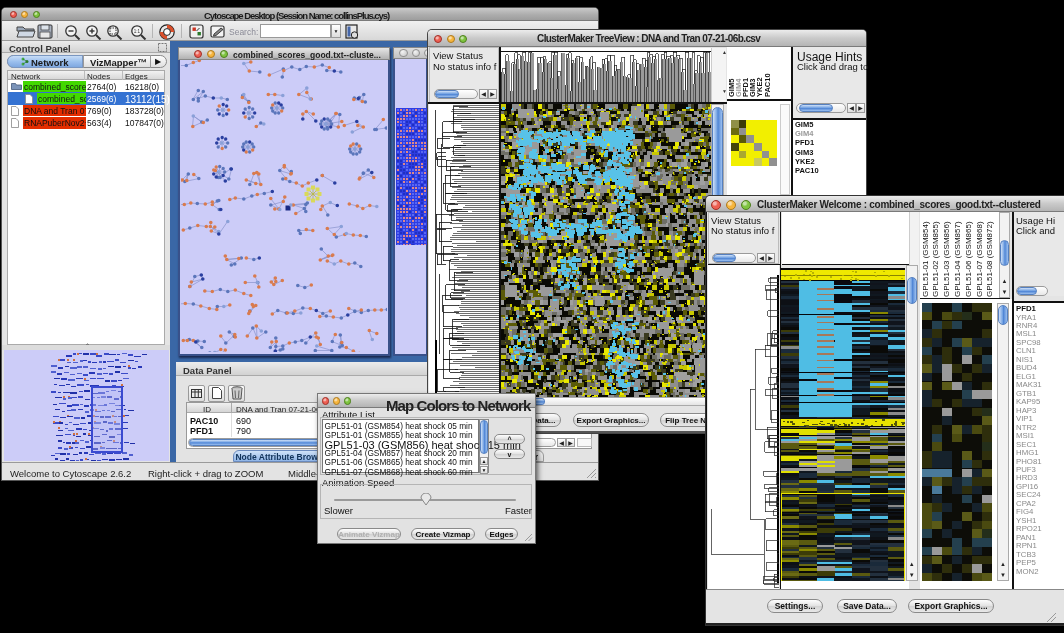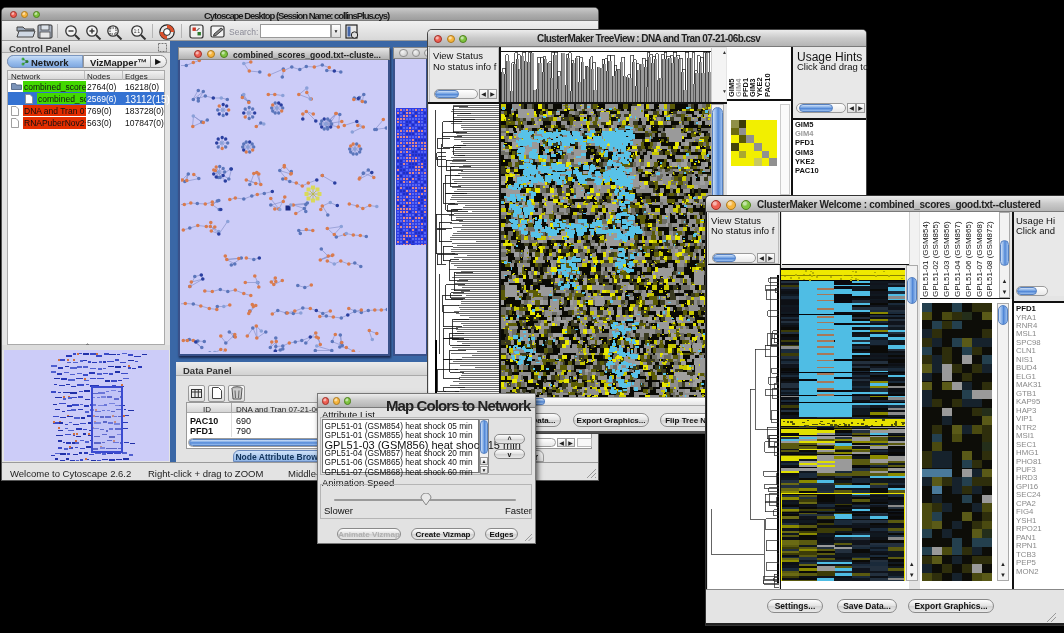--- a/index.html
+++ b/index.html
@@ -109,21 +109,21 @@
 <svg class="t" style="left:11px;top:106.1px" width="8" height="10" xmlns="http://www.w3.org/2000/svg">
     <path d="M0.5 0.5 h4.5 l2.5 2.5 v6.5 h-7z" fill="#fff" stroke="#888" stroke-width="0.8"></path>
   </svg>
 <div style="position:absolute;left:23px;top:105.1px;width:63px;height:11.3px;background:#e32d00;overflow:hidden;font-size:8.5px;color:#111;white-space:nowrap;padding-left:1px;padding-top:1px;box-sizing:border-box;">DNA and Tran 07</div>
 <div class="t" style="left:87px;top:106.1px;font-size:8.5px;color:#111;">769(0)</div>
 <div class="t" style="left:125px;top:106.1px;font-size:8.5px;color:#111;">183728(0)</div>
 <svg class="t" style="left:11px;top:118.39999999999999px" width="8" height="10" xmlns="http://www.w3.org/2000/svg">
     <path d="M0.5 0.5 h4.5 l2.5 2.5 v6.5 h-7z" fill="#fff" stroke="#888" stroke-width="0.8"></path>
   </svg>
 <div style="position:absolute;left:23px;top:117.39999999999999px;width:63px;height:11.3px;background:#e32d00;overflow:hidden;font-size:8.5px;color:#111;white-space:nowrap;padding-left:1px;padding-top:1px;box-sizing:border-box;">RNAPuberNov2+f</div>
-<div class="t" style="left:87px;top:118.39999999999999px;font-size:8.5px;color:#111;">563(0)</div>
+<div class="t" style="left:87px;top:118.39999999999999px;font-size:8.5px;color:#111;">563(4)</div>
 <div class="t" style="left:125px;top:118.39999999999999px;font-size:8.5px;color:#111;">107847(0)</div>
 <div style="position:absolute;left:2px;top:345px;width:168px;height:5px;background:#dcdcdc;"></div>
 <div class="t" style="left:85px;top:342px;font-size:6px;color:#333;">⌃</div>
 <div style="position:absolute;left:4px;top:350px;width:165px;height:111px;background:#ccccf8;"></div>
 <div style="position:absolute;left:8px;top:350px;width:161px;height:111px;"><svg width="161" height="111" viewBox="0 0 161 111" xmlns="http://www.w3.org/2000/svg" shape-rendering="crispEdges">
       <rect width="161" height="111" fill="#ccccf8"></rect>
       <path d="M58 5h6v1.5h-6zM109 3.5h3v1.5h-3zM125.5 5.5h7v1.5h-7zM75 9.5h3.5v1.5h-3.5zM83.5 11.5h5.5v1.5h-5.5zM95 11h3v1.5h-3zM50 17h5v1.5h-5zM114.5 15.5h3.5v1.5h-3.5zM124 17.5h3.5v1.5h-3.5zM129.5 16h4.5v1.5h-4.5zM49 23h4.5v1.5h-4.5zM80.5 22h6.5v1.5h-6.5zM52.5 28h6.5v1.5h-6.5zM68 27.5h6.5v1.5h-6.5zM110 29.5h4v1.5h-4zM46 33.5h3v1.5h-3zM51 34.5h6v1.5h-6zM62.5 35.5h5.5v1.5h-5.5zM81.5 35h3v1.5h-3zM85 35h5.5v1.5h-5.5zM113 35.5h3v1.5h-3zM50 41.5h3v1.5h-3zM99 46h4.5v1.5h-4.5zM105.5 48h5v1.5h-5zM58.5 55h5v1.5h-5zM75.5 55h5.5v1.5h-5.5zM54 60.5h2.5v1.5h-2.5zM69.5 58.5h5v1.5h-5zM103 60.5h3.5v1.5h-3.5zM107.5 58.5h7v1.5h-7zM115.5 58.5h2.5v1.5h-2.5zM52 66.5h5.5v1.5h-5.5zM79 65h4v1.5h-4zM84.5 65.5h6v1.5h-6zM97 66h6v1.5h-6zM115 64.5h5.5v1.5h-5.5zM64.5 73.5h6v1.5h-6zM113 71.5h6.5v1.5h-6.5zM67.5 78h6.5v1.5h-6.5zM92 78.5h4v1.5h-4zM106.5 78h6v1.5h-6zM114.5 77.5h5v1.5h-5zM93.5 83.5h5.5v1.5h-5.5zM54.5 91.5h2.5v1.5h-2.5zM57.5 92h5.5v1.5h-5.5zM82 89.5h3v1.5h-3zM93.5 91.5h3.5v1.5h-3.5zM98.5 89.5h5.5v1.5h-5.5zM116 91.5h4.5v1.5h-4.5zM110 97.5h3.5v1.5h-3.5zM42.5 104.5h4v1.5h-4zM75.5 102h4v1.5h-4zM98.5 102.5h6v1.5h-6zM42.5 110.5h3.5v1.5h-3.5zM52 110h5v1.5h-5zM61.5 110h5v1.5h-5zM77 108.5h4v1.5h-4zM93.5 108.5h6v1.5h-6zM101 109h6v1.5h-6z" fill="#2838b8"></path>
       <path d="M65 3h2.5v1.5h-2.5zM68.5 2.5h5v1.5h-5zM82 3h5.5v1.5h-5.5zM87.5 5h6v1.5h-6zM95.5 3h5v1.5h-5zM119.5 4h5.5v1.5h-5.5zM50 9h7v1.5h-7zM79.5 11h3v1.5h-3zM98.5 10.5h7v1.5h-7zM106.5 9h4.5v1.5h-4.5zM111.5 11.5h6.5v1.5h-6.5zM127 10.5h3v1.5h-3zM119.5 17h3.5v1.5h-3.5zM75 24h4.5v1.5h-4.5zM95 22.5h4.5v1.5h-4.5zM101 23h4v1.5h-4zM113 22.5h6.5v1.5h-6.5zM82 27.5h5.5v1.5h-5.5zM89 27.5h6.5v1.5h-6.5zM103 30h5.5v1.5h-5.5zM69 34h6.5v1.5h-6.5zM77.5 33.5h3v1.5h-3zM104 34.5h3.5v1.5h-3.5zM109 36h3v1.5h-3zM42.5 41h5v1.5h-5zM70.5 40.5h4v1.5h-4zM90 42h7v1.5h-7zM98 40.5h2.5v1.5h-2.5zM64 46.5h4.5v1.5h-4.5zM69.5 46h5.5v1.5h-5.5zM88.5 46.5h3v1.5h-3zM50.5 52.5h7v1.5h-7zM64 54h7v1.5h-7zM82 54h6v1.5h-6zM96 54h3v1.5h-3zM58.5 59.5h4v1.5h-4zM87 60.5h5.5v1.5h-5.5zM93.5 59.5h3.5v1.5h-3.5zM44.5 65.5h6v1.5h-6zM104 65.5h5v1.5h-5zM44.5 72h6v1.5h-6zM56.5 73.5h3.5v1.5h-3.5zM72 72.5h6v1.5h-6zM100 72h5v1.5h-5zM75 78.5h4v1.5h-4zM101 78h4v1.5h-4zM56.5 83.5h6.5v1.5h-6.5zM64.5 84h2.5v1.5h-2.5zM105 91.5h5.5v1.5h-5.5zM49.5 97h4.5v1.5h-4.5zM60.5 97h4.5v1.5h-4.5zM67 96.5h3v1.5h-3zM72 97.5h4.5v1.5h-4.5zM58.5 103h3.5v1.5h-3.5zM81 103.5h5v1.5h-5zM106 102h6.5v1.5h-6.5zM71.5 109h3.5v1.5h-3.5zM89 110h3.5v1.5h-3.5z" fill="#3a4ac8"></path>
       <path d="M68.5 2.5h2v2h-2zM87.5 2.5h2v2h-2zM50 8.5h2v2h-2zM58.5 8.5h2v2h-2zM64.5 8.5h2v2h-2zM119.5 15h2v2h-2zM75.5 27.5h2v2h-2zM113 33.5h2v2h-2zM54.5 46h2v2h-2zM59.5 46h2v2h-2zM92.5 46h2v2h-2zM63 58.5h2v2h-2zM87 58.5h2v2h-2zM58.5 64.5h2v2h-2zM84.5 64.5h2v2h-2zM104 64.5h2v2h-2zM115 64.5h2v2h-2zM44.5 70.5h2v2h-2zM51 70.5h2v2h-2zM86 70.5h2v2h-2zM106 70.5h2v2h-2zM49.5 77h2v2h-2zM84 77h2v2h-2zM64.5 83h2v2h-2zM68 83h2v2h-2zM79.5 83h2v2h-2zM67 89.5h2v2h-2zM105 89.5h2v2h-2zM60.5 95.5h2v2h-2zM91.5 95.5h2v2h-2zM77 108h2v2h-2z" fill="#d07040"></path>
       <path d="M74.5 3h6.5v1.5h-6.5zM101 3.5h7v1.5h-7zM133.5 3.5h5v1.5h-5zM119.5 9.5h6v1.5h-6zM56.5 15.5h4v1.5h-4zM100 15.5h5.5v1.5h-5.5zM107 16h5.5v1.5h-5.5zM107 21h4.5v1.5h-4.5zM45.5 27.5h6v1.5h-6zM96.5 30h5v1.5h-5zM57.5 33.5h4.5v1.5h-4.5zM54.5 41.5h7v1.5h-7zM62 42h7v1.5h-7zM76 40h6v1.5h-6zM83.5 42.5h6v1.5h-6zM109.5 40.5h5.5v1.5h-5.5zM47 46.5h6.5v1.5h-6.5zM76.5 48.5h5.5v1.5h-5.5zM112 46h3v1.5h-3zM45 53.5h3.5v1.5h-3.5zM111 54.5h6v1.5h-6zM47 58.5h5v1.5h-5zM119.5 59.5h6.5v1.5h-6.5zM58.5 65.5h6v1.5h-6zM73 67h4v1.5h-4zM91.5 66h4v1.5h-4zM110 65.5h4v1.5h-4zM51 72h4v1.5h-4zM79.5 72h5.5v1.5h-5.5zM94.5 71h4v1.5h-4zM49.5 79.5h5.5v1.5h-5.5zM80.5 79.5h3v1.5h-3zM97.5 80h2.5v1.5h-2.5zM48 84.5h7v1.5h-7zM68 85.5h4.5v1.5h-4.5zM74.5 83h3.5v1.5h-3.5zM79.5 84.5h5v1.5h-5zM86 85.5h6v1.5h-6zM100.5 86h6v1.5h-6zM50 90h3.5v1.5h-3.5zM64 92h2.5v1.5h-2.5zM86 92h6.5v1.5h-6.5zM112 92h2.5v1.5h-2.5zM121.5 92.5h5v1.5h-5zM78 96h5.5v1.5h-5.5zM85 98h5v1.5h-5zM97.5 97.5h6v1.5h-6zM104 97.5h4.5v1.5h-4.5zM52 103h6v1.5h-6zM64.5 103.5h5.5v1.5h-5.5zM70.5 102h3v1.5h-3zM47 108h3v1.5h-3zM58 108h3v1.5h-3zM83 109.5h4.5v1.5h-4.5zM108 108.5h5.5v1.5h-5.5zM114.5 108h6v1.5h-6z" fill="#2030a8"></path>

